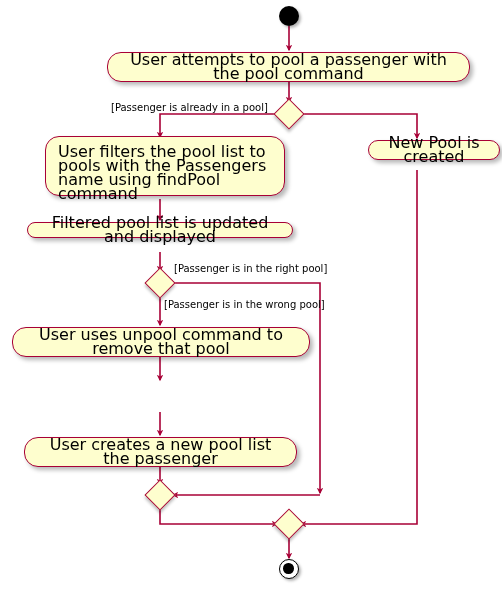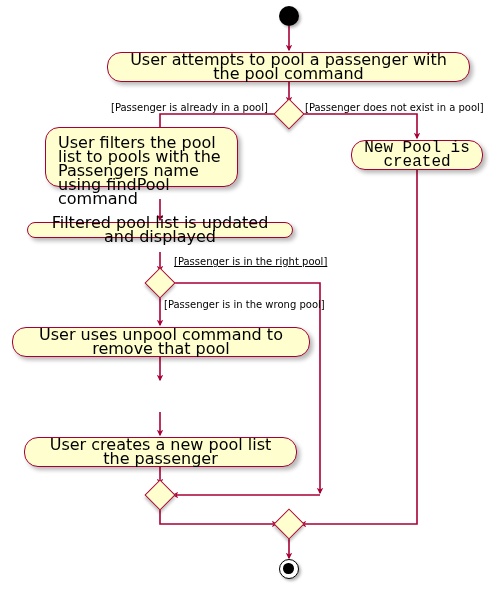--- a/index.html
+++ b/index.html
@@ -116,31 +116,30 @@
   </svg>
 
   <div class="node-start" style="left:279px;top:6px;"></div>
 
   <div class="activity" style="left:107px;top:52px;width:363px;height:30px;">User attempts to pool a passenger with the pool command</div>
 
   <div class="diamond" style="left:278px;top:103px;"></div>
 
   <div class="guard" style="left:111px;top:102px;">[Passenger is already in a pool]</div>
 
-  <div class="guard" style="left:305px;top:102px;">[Passenger does not exist in a pool]</div>
 
-  <div class="activity multiline" style="left:45px;top:127px;width:193px;height:60px;">User filters the pool list to pools with the Passengers name using findPool command</div>
+  <div class="activity multiline" style="left:45px;top:136px;width:240px;height:60px;">User filters the pool list to pools with the Passengers name using findPool command</div>
 
-  <div class="activity" style="left:351px;top:140px;width:132px;height:30px;font-family:Liberation Mono, monospace;">New Pool is created</div>
+  <div class="activity" style="left:368px;top:140px;width:132px;height:20px;">New Pool is created</div>
 
   <div class="activity" style="left:27px;top:222px;width:266px;height:16px;">Filtered pool list is updated and displayed</div>
 
   <div class="diamond" style="left:149px;top:272px;"></div>
 
-  <div class="guard" style="left:174px;top:256px;text-decoration:underline;">[Passenger is in the right pool]</div>
+  <div class="guard" style="left:174px;top:263px;">[Passenger is in the right pool]</div>
 
   <div class="guard" style="left:164px;top:299px;">[Passenger is in the wrong pool]</div>
 
   <div class="activity" style="left:12px;top:327px;width:298px;height:30px;">User uses unpool command to remove that pool</div>
 
 
   <div class="activity" style="left:24px;top:437px;width:273px;height:30px;">User creates a new pool list the passenger</div>
 
   <div class="diamond" style="left:149px;top:484px;"></div>
 

